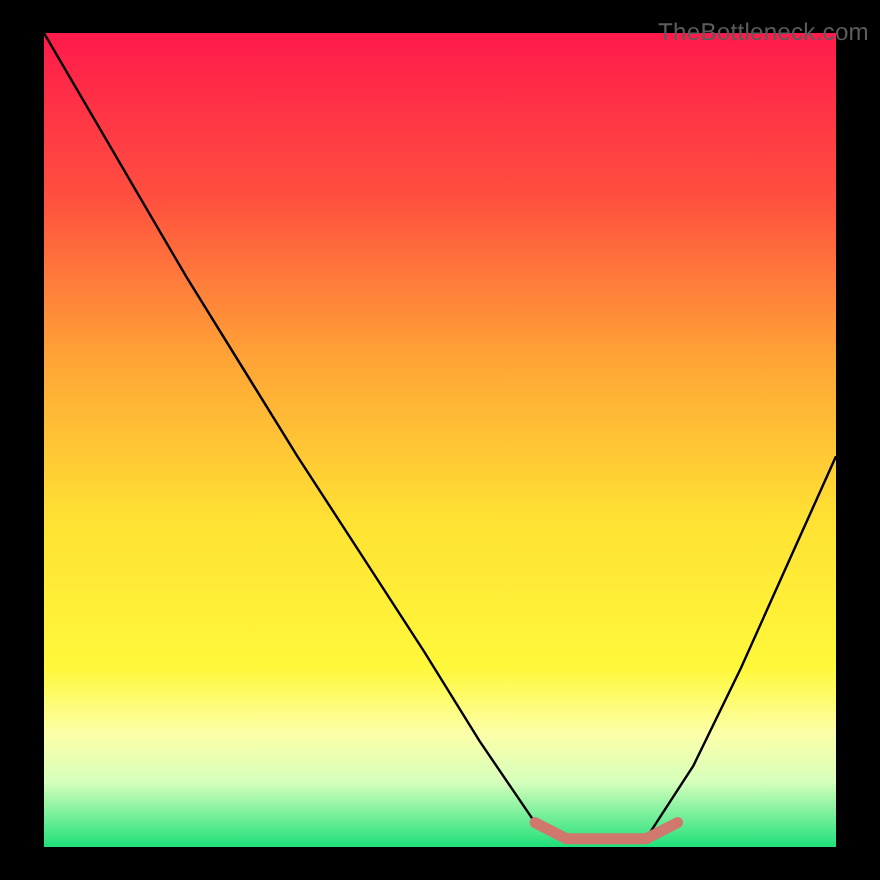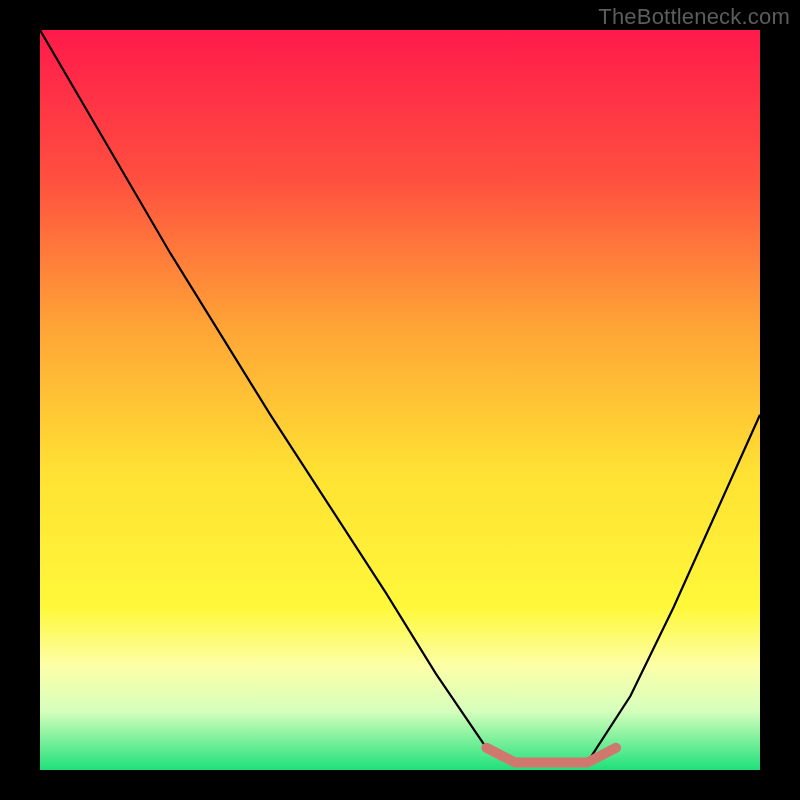--- a/index.html
+++ b/index.html
@@ -12,21 +12,21 @@
     font-family: Arial, Helvetica, sans-serif;
   }
   .frame {
     position: relative;
     width: 800px;
     height: 800px;
     background: #000;
   }
   .watermark {
     position: absolute;
-    top: 4px;
+    top: 16px;
     right: 10px;
     color: #5c5c5c;
     font-size: 22px;
     letter-spacing: 0.2px;
     z-index: 5;
   }
   .plot-area {
     position: absolute;
     left: 40px;
     top: 30px;

